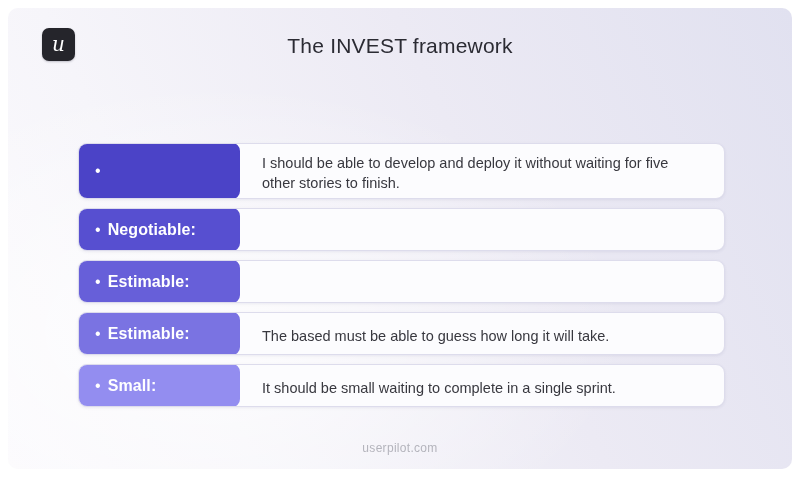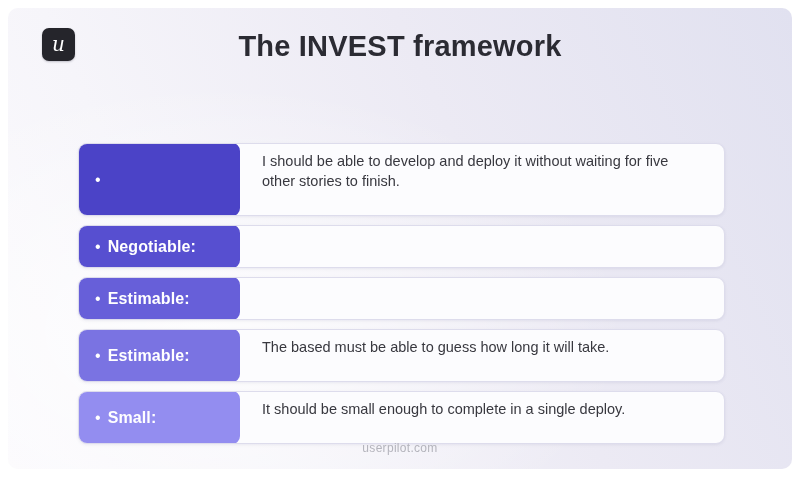--- a/index.html
+++ b/index.html
@@ -33,22 +33,22 @@
     color: #ffffff;
     font-size: 20px;
     line-height: 1;
     padding-bottom: 2px;
   }
   .title {
     position: absolute;
     left: 0; right: 0; top: 26px;
     text-align: center;
     color: #2b2b33;
-    font-size: 29px;
-    font-weight: 700;
+    font-size: 21px;
+    font-weight: 400;
     line-height: 40px;
     letter-spacing: 0.2px;
   }
   .rows {
     position: absolute;
     left: 78px; top: 143px;
     width: 647px;
     display: flex;
     flex-direction: column;
     gap: 9px;
@@ -74,21 +74,21 @@
     font-size: 16px;
     font-weight: 700;
     letter-spacing: 0.1px;
     margin: -1px 0 -1px -1px;
   }
   .row-label .bullet { margin-right: 7px; font-weight: 400; }
   .row-desc {
     flex: 1;
     display: flex;
     align-items: center;
-    padding: 7px 30px 24px 22px;
+    padding: 7px 30px 3px 22px;
     color: #38383f;
     font-size: 14.5px;
     line-height: 20px;
   }
   .footer {
     position: absolute;
     left: 0; right: 0; top: 441px;
     text-align: center;
     color: #b4b4bc;
     font-size: 12px;
@@ -142,19 +142,19 @@
       <span>The based must be able to guess how long it will take.</span>
     </div>
   </div>
 
   <div class="row">
     <div class="row-label" style="background: rgb(147, 141, 240);">
       <span class="bullet">•</span>
       <span>Small:</span>
     </div>
     <div class="row-desc">
-      <span>It should be small enough to complete in a single deploy.</span>
+      <span>It should be small waiting to complete in a single sprint.</span>
     </div>
   </div>
 
 </div>
 
 <div class="footer">userpilot.com</div>
 
 </body></html>

